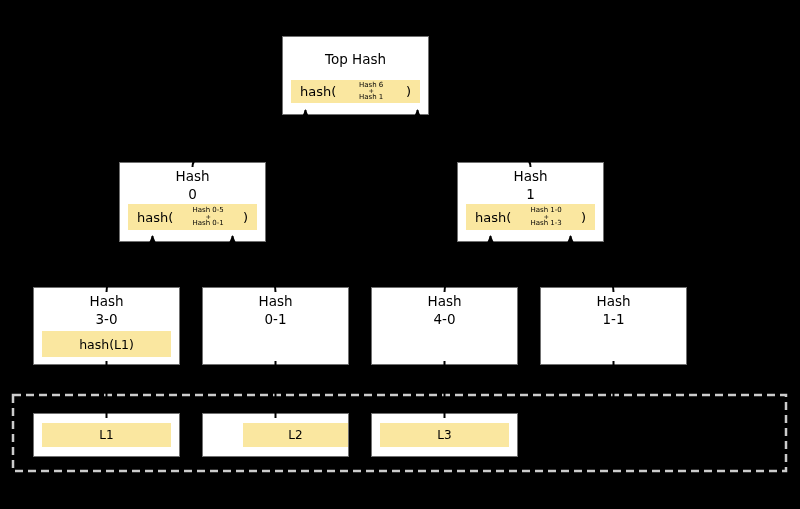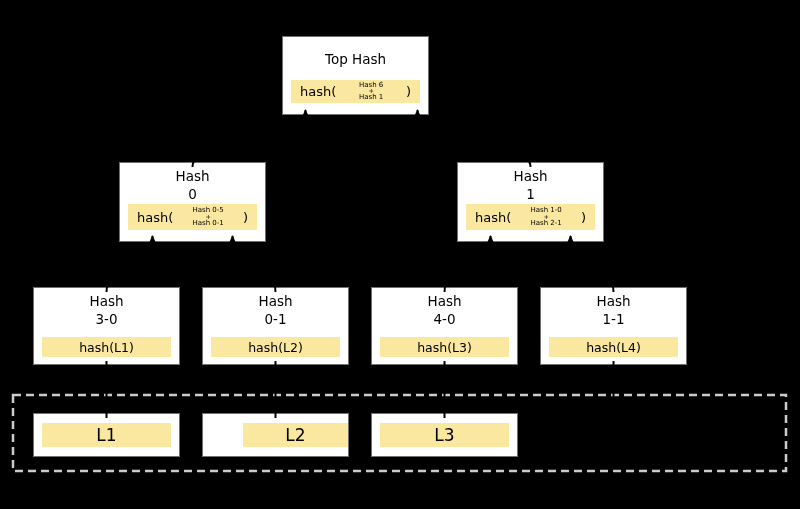--- a/index.html
+++ b/index.html
@@ -24,31 +24,31 @@
   #node-h00{left:33px;}
   #node-h01{left:202px;}
   #node-h10{left:371px;}
   #node-h11{left:540px;}
   .bar{
     background:var(--highlight,#fae7a0);margin-top:auto;width:129px;
     box-sizing:border-box;display:flex;align-items:center;
   }
   .formula-bar{height:26px;margin-bottom:11px;justify-content:space-between;padding:0 9px;font-size:13px;}
   #node-top .formula-bar{height:23px;}
-  .leaf-bar{height:20px;margin-bottom:7px;justify-content:center;font-size:12.5px;}
+  .leaf-bar{height:26px;margin-bottom:7px;justify-content:center;font-size:12.5px;}
   .stack{display:flex;flex-direction:column;font-size:7px;line-height:7.5px;text-align:center;}
   .stack .op{font-size:6.5px;line-height:5px;}
   .block{
     position:absolute;top:413px;width:147px;height:44px;z-index:1;
     background:var(--node-fill,#fff);border:1px solid var(--node-border,#777);
     box-sizing:border-box;display:flex;
   }
   #block-l1{left:33px;} #block-l2{left:202px;padding-left:40px;} #block-l3{left:371px;} #block-l4{left:540px;}
   .block-bar{margin:auto;width:129px;height:24px;background:var(--highlight,#fae7a0);
-    display:flex;align-items:center;justify-content:center;font-size:17px;}
+    display:flex;align-items:center;justify-content:center;font-size:12px;}
   #overlay{position:absolute;left:0;top:0;z-index:5;pointer-events:none;}
   .dash-rect{fill:none;stroke:var(--dash,#ccc);stroke-width:2.5;stroke-dasharray:8 5;}
   .edge{fill:none;stroke:var(--arrow,#000);stroke-width:2;}
   .edge-head{fill:var(--arrow,#000);stroke:none;}
 </style>
 </head>
 <body>
 
 <div class="canvas">
 
@@ -80,53 +80,44 @@
   </div>
 
   <div class="node" id="node-h1">
     <div class="title">Hash</div>
     <div class="subtitle">1</div>
     <div class="bar formula-bar">
       <span>hash(</span>
       <span class="stack">
         <span>Hash 1-0</span>
         <span class="op">+</span>
-        <span>Hash 2-1</span>
+        <span>Hash 1-3</span>
       </span>
       <span>)</span>
     </div>
   </div>
 
   <div class="node leaf" id="node-h00">
     <div class="title">Hash</div>
     <div class="subtitle">3-0</div>
     <div class="bar leaf-bar">
       <span>hash(L1)</span>
     </div>
   </div>
   <div class="node leaf" id="node-h01">
     <div class="title">Hash</div>
     <div class="subtitle">0-1</div>
-    <div class="bar leaf-bar">
-      <span>hash(L2)</span>
-    </div>
   </div>
   <div class="node leaf" id="node-h10">
     <div class="title">Hash</div>
     <div class="subtitle">4-0</div>
-    <div class="bar leaf-bar">
-      <span>hash(L3)</span>
-    </div>
   </div>
   <div class="node leaf" id="node-h11">
     <div class="title">Hash</div>
     <div class="subtitle">1-1</div>
-    <div class="bar leaf-bar">
-      <span>hash(L4)</span>
-    </div>
   </div>
 
   <div class="block" id="block-l1">
     <div class="block-bar">L1</div>
   </div>
   <div class="block" id="block-l2">
     <div class="block-bar">L2</div>
   </div>
   <div class="block" id="block-l3">
     <div class="block-bar">L3</div>

